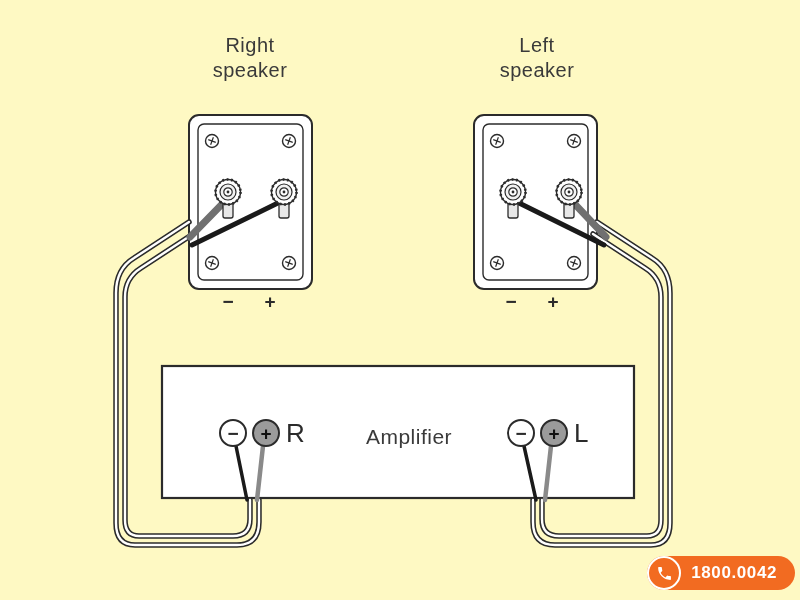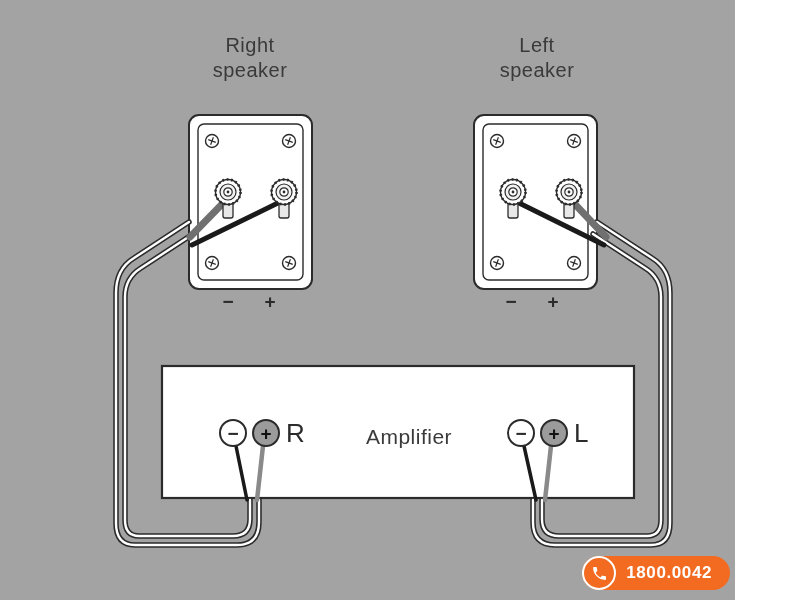--- a/index.html
+++ b/index.html
@@ -1,17 +1,17 @@
 <!DOCTYPE html>
 <html style="--accent: #F26B21;"><head>
 <meta charset="utf-8">
 <style>
   html,body{margin:0;padding:0;background:#ffffff;}
   .canvas{
-    position:relative;width:735px;height:600px;background:#a3a3a3;
+    position:relative;width:800px;height:600px;background:#fef9c3;
     font-family:"Liberation Sans",sans-serif;overflow:hidden;
   }
   .diagram-svg{position:absolute;left:0;top:0;}
   svg text{font-family:"Liberation Sans",sans-serif;}
   .speaker-label{font-size:20px;fill:#3a3a3a;letter-spacing:.5px;}
   .amp-label{font-size:21px;fill:#3a3a3a;letter-spacing:.5px;}
   .channel-label{font-size:26px;fill:#2b2b2b;}
   .sign-under{font-size:19px;font-weight:600;fill:#2b2b2b;}
   .sign-in-circle{font-size:19px;font-weight:600;}
   .footer{

